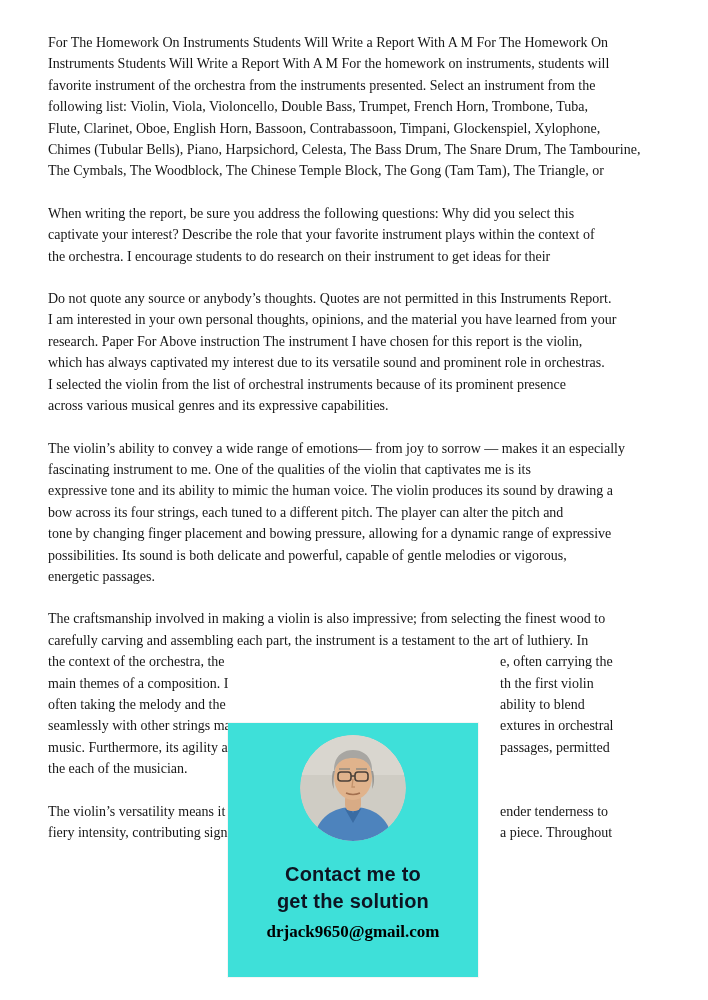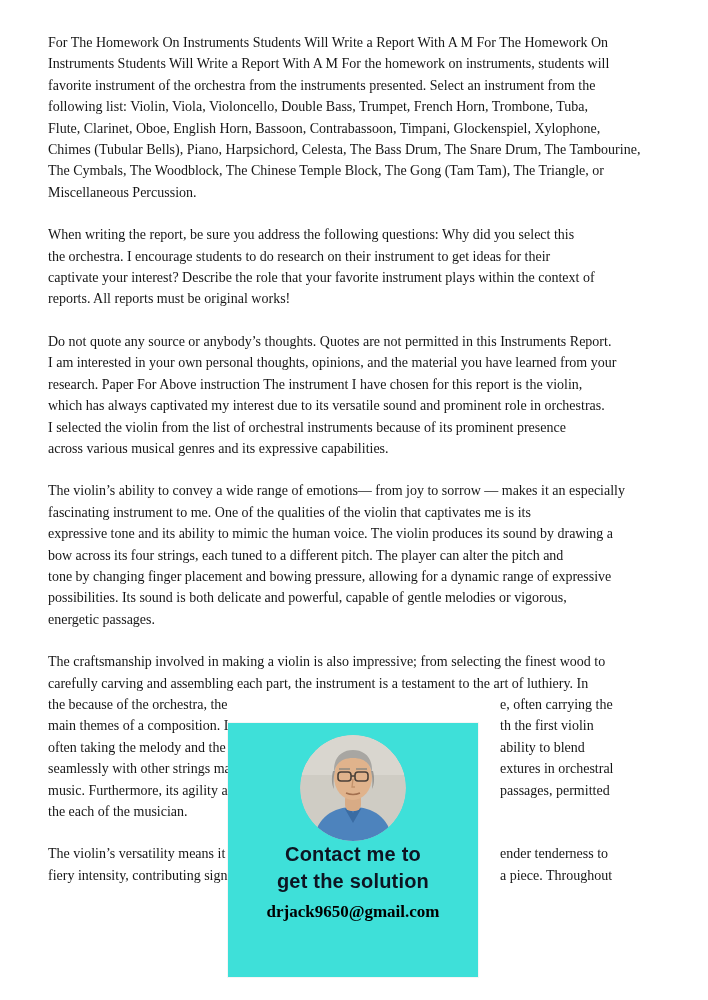--- a/index.html
+++ b/index.html
@@ -40,20 +40,21 @@
   .portrait {
     width: 106px;
     height: 106px;
     border-radius: 50%;
     overflow: hidden;
     margin-top: 12px;
     flex: 0 0 auto;
   }
   .portrait svg { display: block; width: 106px; height: 106px; }
   .contact-heading {
+    margin-top: 20px;
     font-family: "Liberation Sans", sans-serif;
     font-weight: bold;
     font-size: 20px;
     line-height: 27px;
     text-align: center;
     letter-spacing: 0.2px;
   }
   .contact-email {
     margin-top: 7px;
     font-family: "Liberation Serif", serif;
@@ -69,27 +70,25 @@
 
   <div class="doc" style="color: rgb(22, 22, 22);">
       <div class="paragraph">
         <div class="line">For The Homework On Instruments Students Will Write a Report With A M For The Homework On</div>
         <div class="line">Instruments Students Will Write a Report With A M For the homework on instruments, students will</div>
         <div class="line">favorite instrument of the orchestra from the instruments presented. Select an instrument from the</div>
         <div class="line">following list: Violin, Viola, Violoncello, Double Bass, Trumpet, French Horn, Trombone, Tuba,</div>
         <div class="line">Flute, Clarinet, Oboe, English Horn, Bassoon, Contrabassoon, Timpani, Glockenspiel, Xylophone,</div>
         <div class="line">Chimes (Tubular Bells), Piano, Harpsichord, Celesta, The Bass Drum, The Snare Drum, The Tambourine,</div>
         <div class="line">The Cymbals, The Woodblock, The Chinese Temple Block, The Gong (Tam Tam), The Triangle, or</div>
-        <div class="line">Miscellaneous Percussion.</div>
       </div>
       <div class="paragraph">
         <div class="line">When writing the report, be sure you address the following questions: Why did you select this</div>
+        <div class="line">captivate your interest? Describe the role that your favorite instrument plays within the context of</div>
         <div class="line">the orchestra. I encourage students to do research on their instrument to get ideas for their</div>
-        <div class="line">captivate your interest? Describe the role that your favorite instrument plays within the context of</div>
-        <div class="line">reports. All reports must be original works!</div>
       </div>
       <div class="paragraph">
         <div class="line">Do not quote any source or anybody’s thoughts. Quotes are not permitted in this Instruments Report.</div>
         <div class="line">I am interested in your own personal thoughts, opinions, and the material you have learned from your</div>
         <div class="line">research. Paper For Above instruction The instrument I have chosen for this report is the violin,</div>
         <div class="line">which has always captivated my interest due to its versatile sound and prominent role in orchestras.</div>
         <div class="line">I selected the violin from the list of orchestral instruments because of its prominent presence</div>
         <div class="line">across various musical genres and its expressive capabilities.</div>
       </div>
       <div class="paragraph">
@@ -97,21 +96,21 @@
         <div class="line">fascinating instrument to me. One of the qualities of the violin that captivates me is its</div>
         <div class="line">expressive tone and its ability to mimic the human voice. The violin produces its sound by drawing a</div>
         <div class="line">bow across its four strings, each tuned to a different pitch. The player can alter the pitch and</div>
         <div class="line">tone by changing finger placement and bowing pressure, allowing for a dynamic range of expressive</div>
         <div class="line">possibilities. Its sound is both delicate and powerful, capable of gentle melodies or vigorous,</div>
         <div class="line">energetic passages.</div>
       </div>
       <div class="paragraph">
         <div class="line">The craftsmanship involved in making a violin is also impressive; from selecting the finest wood to</div>
         <div class="line">carefully carving and assembling each part, the instrument is a testament to the art of luthiery. In</div>
-        <div class="line split"><span>the because of the orchestra, the</span><span class="right-frag">e, often carrying the</span></div>
+        <div class="line split"><span>the context of the orchestra, the</span><span class="right-frag">e, often carrying the</span></div>
         <div class="line split"><span>main themes of a composition. I</span><span class="right-frag">th the first violin</span></div>
         <div class="line split"><span>often taking the melody and the</span><span class="right-frag">ability to blend</span></div>
         <div class="line split"><span>seamlessly with other strings ma</span><span class="right-frag">extures in orchestral</span></div>
         <div class="line split"><span>music. Furthermore, its agility a</span><span class="right-frag">passages, permitted</span></div>
         <div class="line">the each of the musician.</div>
       </div>
       <div class="paragraph">
         <div class="line split"><span>The violin’s versatility means it</span><span class="right-frag">ender tenderness to</span></div>
         <div class="line split"><span>fiery intensity, contributing sign</span><span class="right-frag">a piece. Throughout</span></div>
       </div>

